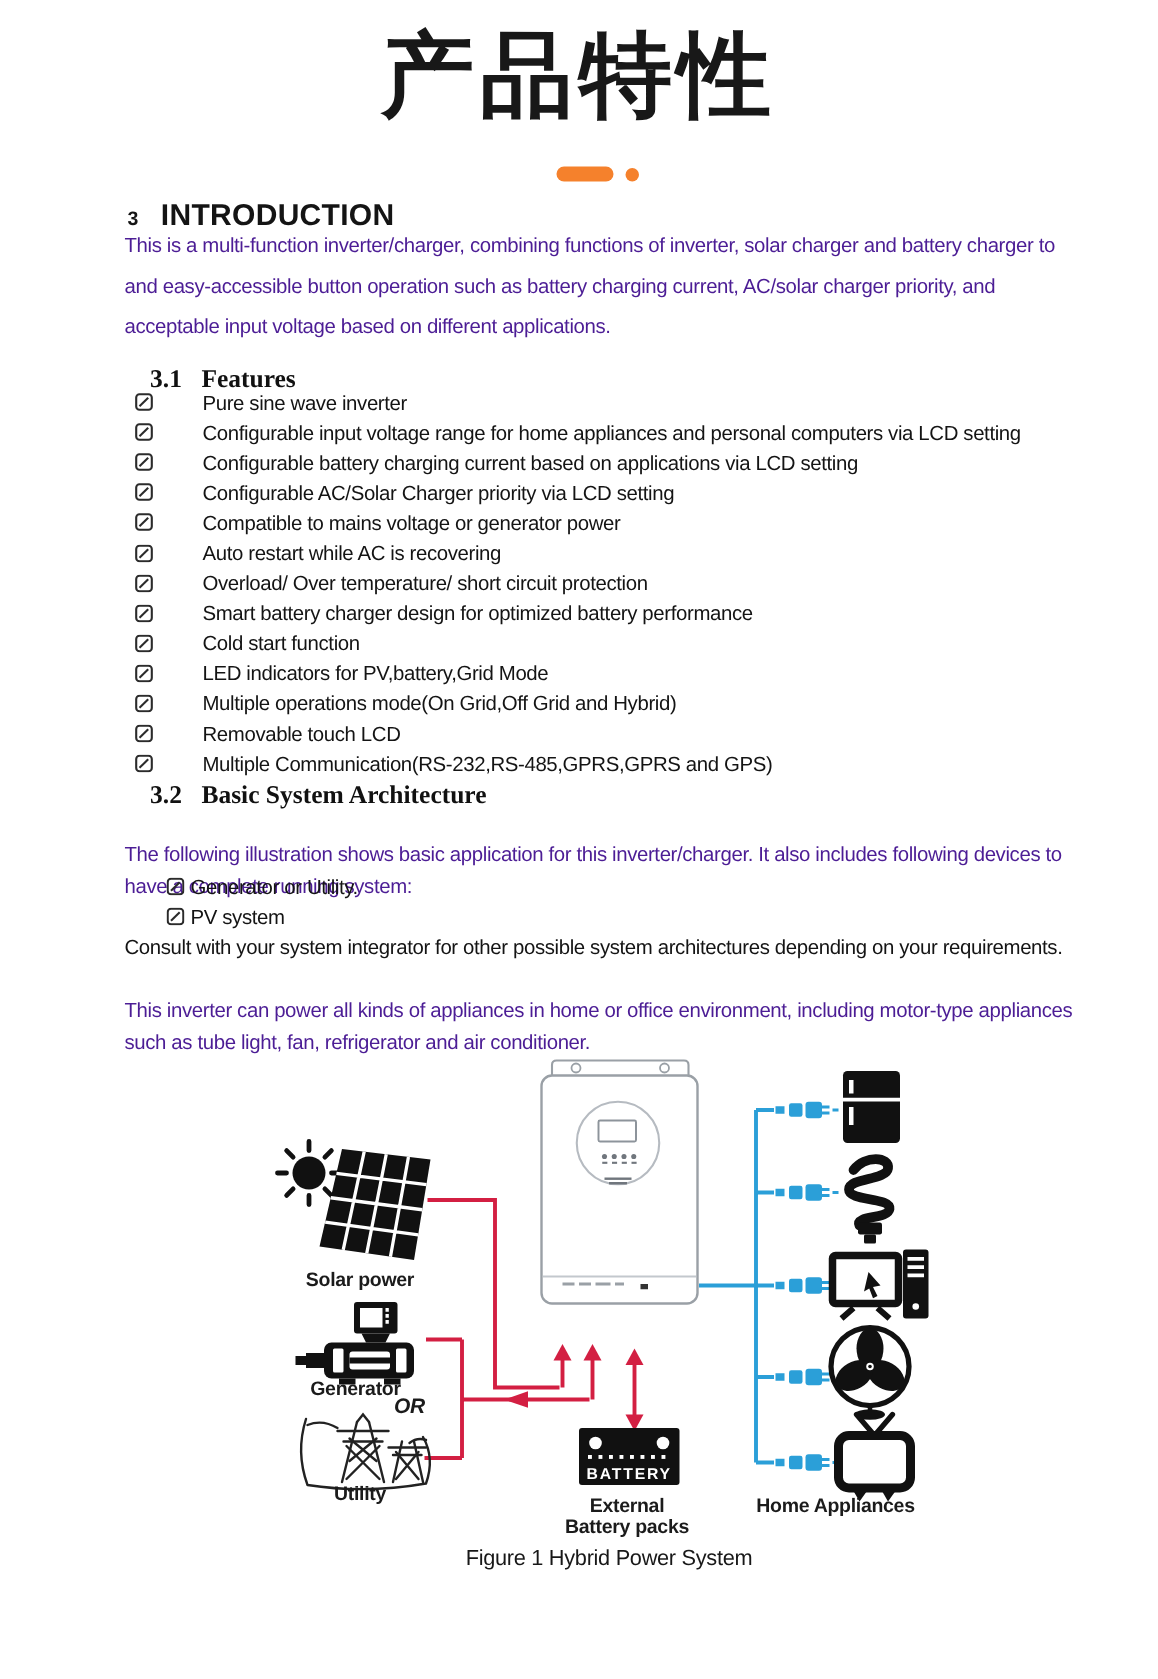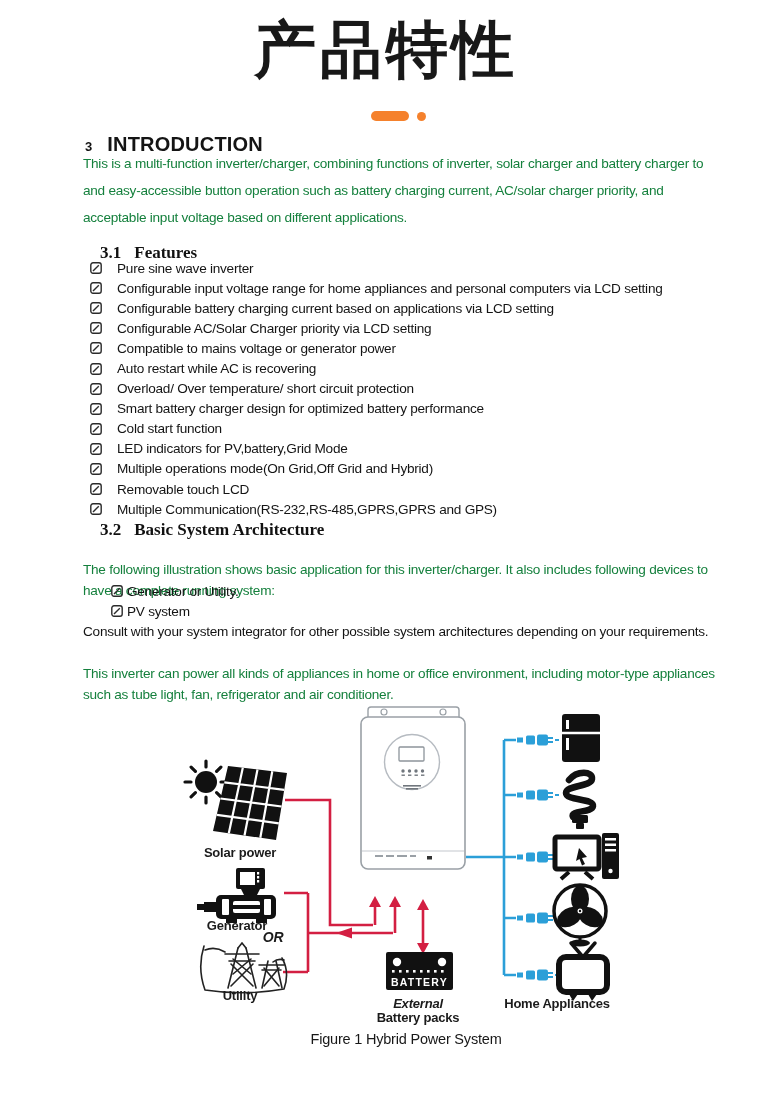--- a/index.html
+++ b/index.html
@@ -12,30 +12,30 @@
     border-radius:6px;background:var(--orange,#f5812c);}
   .divider-dot{position:absolute;top:112px;left:417px;width:9px;height:9px;
     border-radius:50%;background:var(--orange,#f5812c);}
   
   .intro-head{position:absolute;left:85px;top:133px;display:flex;align-items:baseline;gap:15px;}
   .intro-num{font-size:13px;font-weight:bold;}
   .intro-title{font-size:20px;font-weight:bold;letter-spacing:.2px;}
   .serif-head{position:absolute;left:100px;display:flex;align-items:baseline;gap:13px;
     font-family:"Liberation Serif",serif;font-weight:bold;font-size:17px;color:#111;}
   
-  .para{position:absolute;left:83px;width:645px;font-size:13.6px;letter-spacing:-0.25px;color:#15803d;}
+  .para{position:absolute;left:83px;width:645px;font-size:13.6px;letter-spacing:-0.25px;color:#4c1d95;}
   .pline{white-space:nowrap;}
   .lh27 .pline{height:27px;line-height:27px;}
   .lh20 .pline{height:20.5px;line-height:20.5px;}
   .lh21 .pline{height:21px;line-height:21px;}
   .single-line{position:absolute;left:83px;width:660px;font-size:13.6px;letter-spacing:-0.25px;
     height:20px;line-height:20px;white-space:nowrap;}
   
   .feat-list{position:absolute;left:90px;top:258px;width:660px;}
-  .feat-row{display:flex;align-items:center;height:20.1px;gap:15px;}
+  .feat-row{display:flex;align-items:center;height:20.1px;gap:33px;}
   .feat-row svg{flex:0 0 auto;display:block;}
   .feat-text{font-size:13.6px;letter-spacing:-0.25px;white-space:nowrap;}
   .dev-list{position:absolute;left:111px;top:581px;width:400px;}
   .dev-row{display:flex;align-items:center;height:20.3px;gap:4px;}
   .dev-text{font-size:13.6px;letter-spacing:-0.25px;white-space:nowrap;}
   
   .figure-wrap{position:absolute;left:0;top:700px;width:772px;height:335px;}
   .fig-label{position:absolute;text-align:center;font-weight:bold;font-size:13px;
     letter-spacing:-0.2px;color:#1b1b1b;white-space:nowrap;}
   .or-label{font-style:italic;font-weight:600;font-size:14px;}
@@ -397,19 +397,19 @@
         <polygon class="blk" points="569,294 578,294 573,301"></polygon>
         <polygon class="blk" points="588,294 597,294 592,301"></polygon>
       </g>
     </svg>
 
     
     <div class="fig-label" style="left:185px;top:145px;width:110px;">Solar power</div>
     <div class="fig-label" style="left:193px;top:218px;width:88px;">Generator</div>
     <div class="fig-label or-label" style="left:253px;top:229px;width:40px;">OR</div>
     <div class="fig-label" style="left:196px;top:288px;width:88px;">Utility</div>
-    <div class="fig-label" style="left:362px;top:296px;width:112px;font-style:italic;">External</div>
+    <div class="fig-label" style="left:362px;top:296px;width:112px;">External</div>
     <div class="fig-label" style="left:362px;top:310px;width:112px;">Battery packs</div>
     <div class="fig-label" style="left:496px;top:296px;width:122px;">Home Appliances</div>
   </div>
 
   <div class="figure-caption">Figure 1 Hybrid Power System</div>
 </div>
 
 </body></html>

